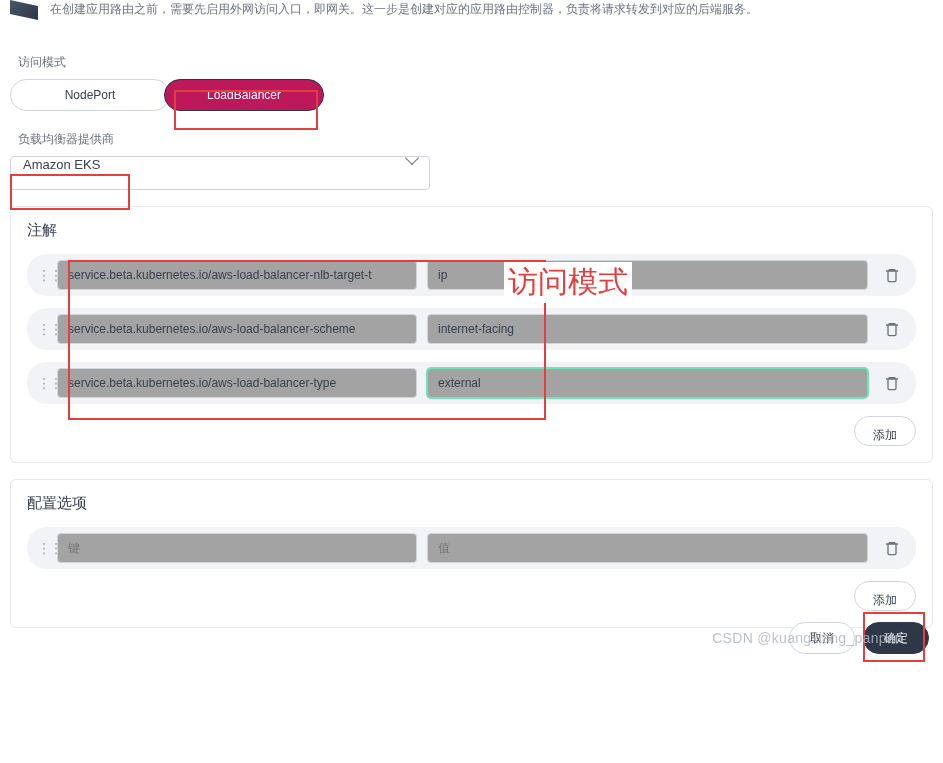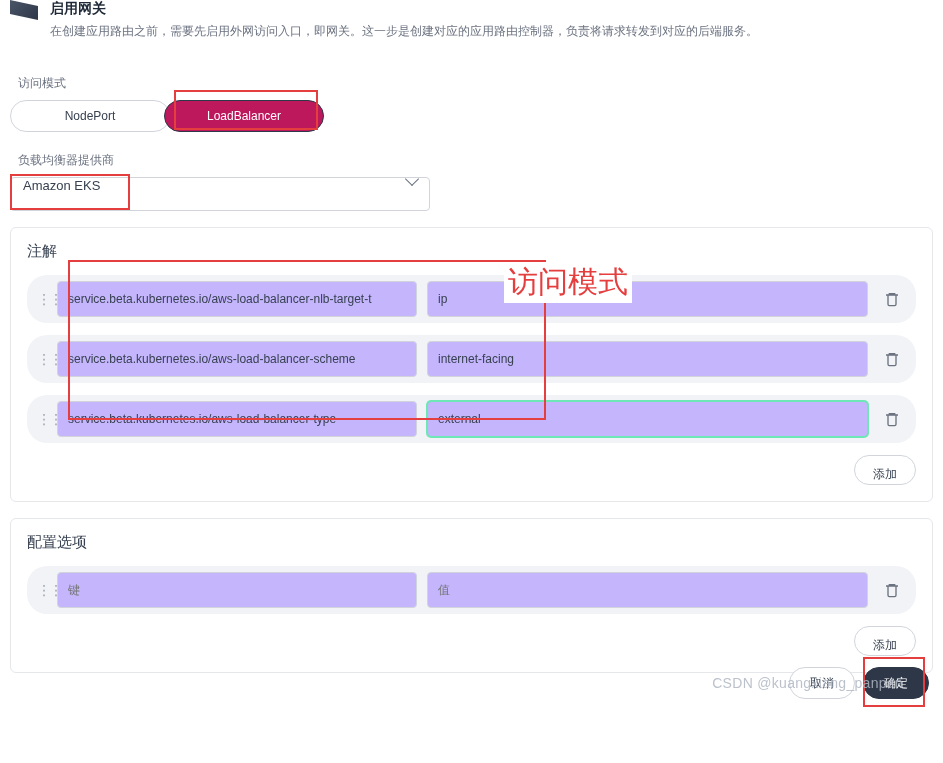--- a/index.html
+++ b/index.html
@@ -19,21 +19,21 @@
 
     .select-wrap { position: relative; width: 420px; }
     .select { width: 100%; height: 34px; border: 1px solid #d1d5db; border-radius: 4px; padding: 0 12px; background: #fff; display: flex; align-items: flex-start; justify-content: space-between; font-size: 13px; color: #374151; cursor: pointer; }
     .chev { width: 10px; height: 10px; border-right: 1.5px solid #6b7280; border-bottom: 1.5px solid #6b7280; transform: rotate(45deg); margin-top: -4px; }
 
     .panel { border: 1px solid #e5e7eb; border-radius: 6px; padding: 14px 16px 16px 16px; margin-top: 16px; }
     .panel-title { font-size: 15px; color: #374151; margin-bottom: 14px; }
 
     .ann-row { display: flex; align-items: center; background: #f1f3f6; border-radius: 20px; padding: 6px 16px 6px 10px; margin-bottom: 12px; gap: 10px; }
     .drag-dot { width: 10px; color: #9ca3af; font-size: 14px; letter-spacing: -2px; line-height: 0.6; }
-    .input { height: 36px; border: 1px solid #d1d5db; border-radius: 4px; padding: 0 10px; font-size: 12px; color: #374151; background: #c4b5fd; outline: none; }
+    .input { height: 30px; border: 1px solid #d1d5db; border-radius: 4px; padding: 0 10px; font-size: 12px; color: #374151; background: #a3a3a3; outline: none; }
     .input.k { flex: 0 0 360px; width: 360px; }
     .input.v { flex: 1; }
     .input.focus { border-color: #6ee7b7; box-shadow: 0 0 0 1px #6ee7b7; }
     .trash { width: 16px; color: #6b7280; cursor: pointer; flex: 0 0 auto; margin-left: 6px; }
 
     .add-row { display: flex; justify-content: flex-end; margin-top: 6px; }
     .add-btn { height: 30px; padding: 10px 18px; border: 1px solid #d1d5db; border-radius: 16px; background: #fff; font-size: 12px; color: #374151; cursor: pointer; }
 
     .footer { display: flex; justify-content: flex-end; gap: 8px; position: absolute; right: 14px; bottom: 14px; }
     .btn { height: 32px; padding: 0 20px; border-radius: 16px; border: 1px solid #d1d5db; background: #fff; font-size: 12px; color: #374151; cursor: pointer; }
@@ -47,21 +47,20 @@
     .red-text { position: absolute; left: 504px; top: 262px; font-size: 30px; color: #e53e3e; font-weight: 500; background: #fff; padding: 0 4px; }
 
     .watermark { position: absolute; right: 40px; bottom: 22px; color: #b0b7c3; font-size: 14px; opacity: 0.85; pointer-events: none; letter-spacing: 0.3px; }
   </style>
 </head>
 <body>
 
 <div class="header">
   <div class="logo"></div>
   <div class="header-text">
-    <h2>启用网关</h2>
     <p>在创建应用路由之前，需要先启用外网访问入口，即网关。这一步是创建对应的应用路由控制器，负责将请求转发到对应的后端服务。</p>
   </div>
 </div>
 
 <div class="section-label">访问模式</div>
 <div class="tab-row">
   <div class="tab">NodePort</div>
   <div class="tab active">LoadBalancer</div>
 </div>
 

